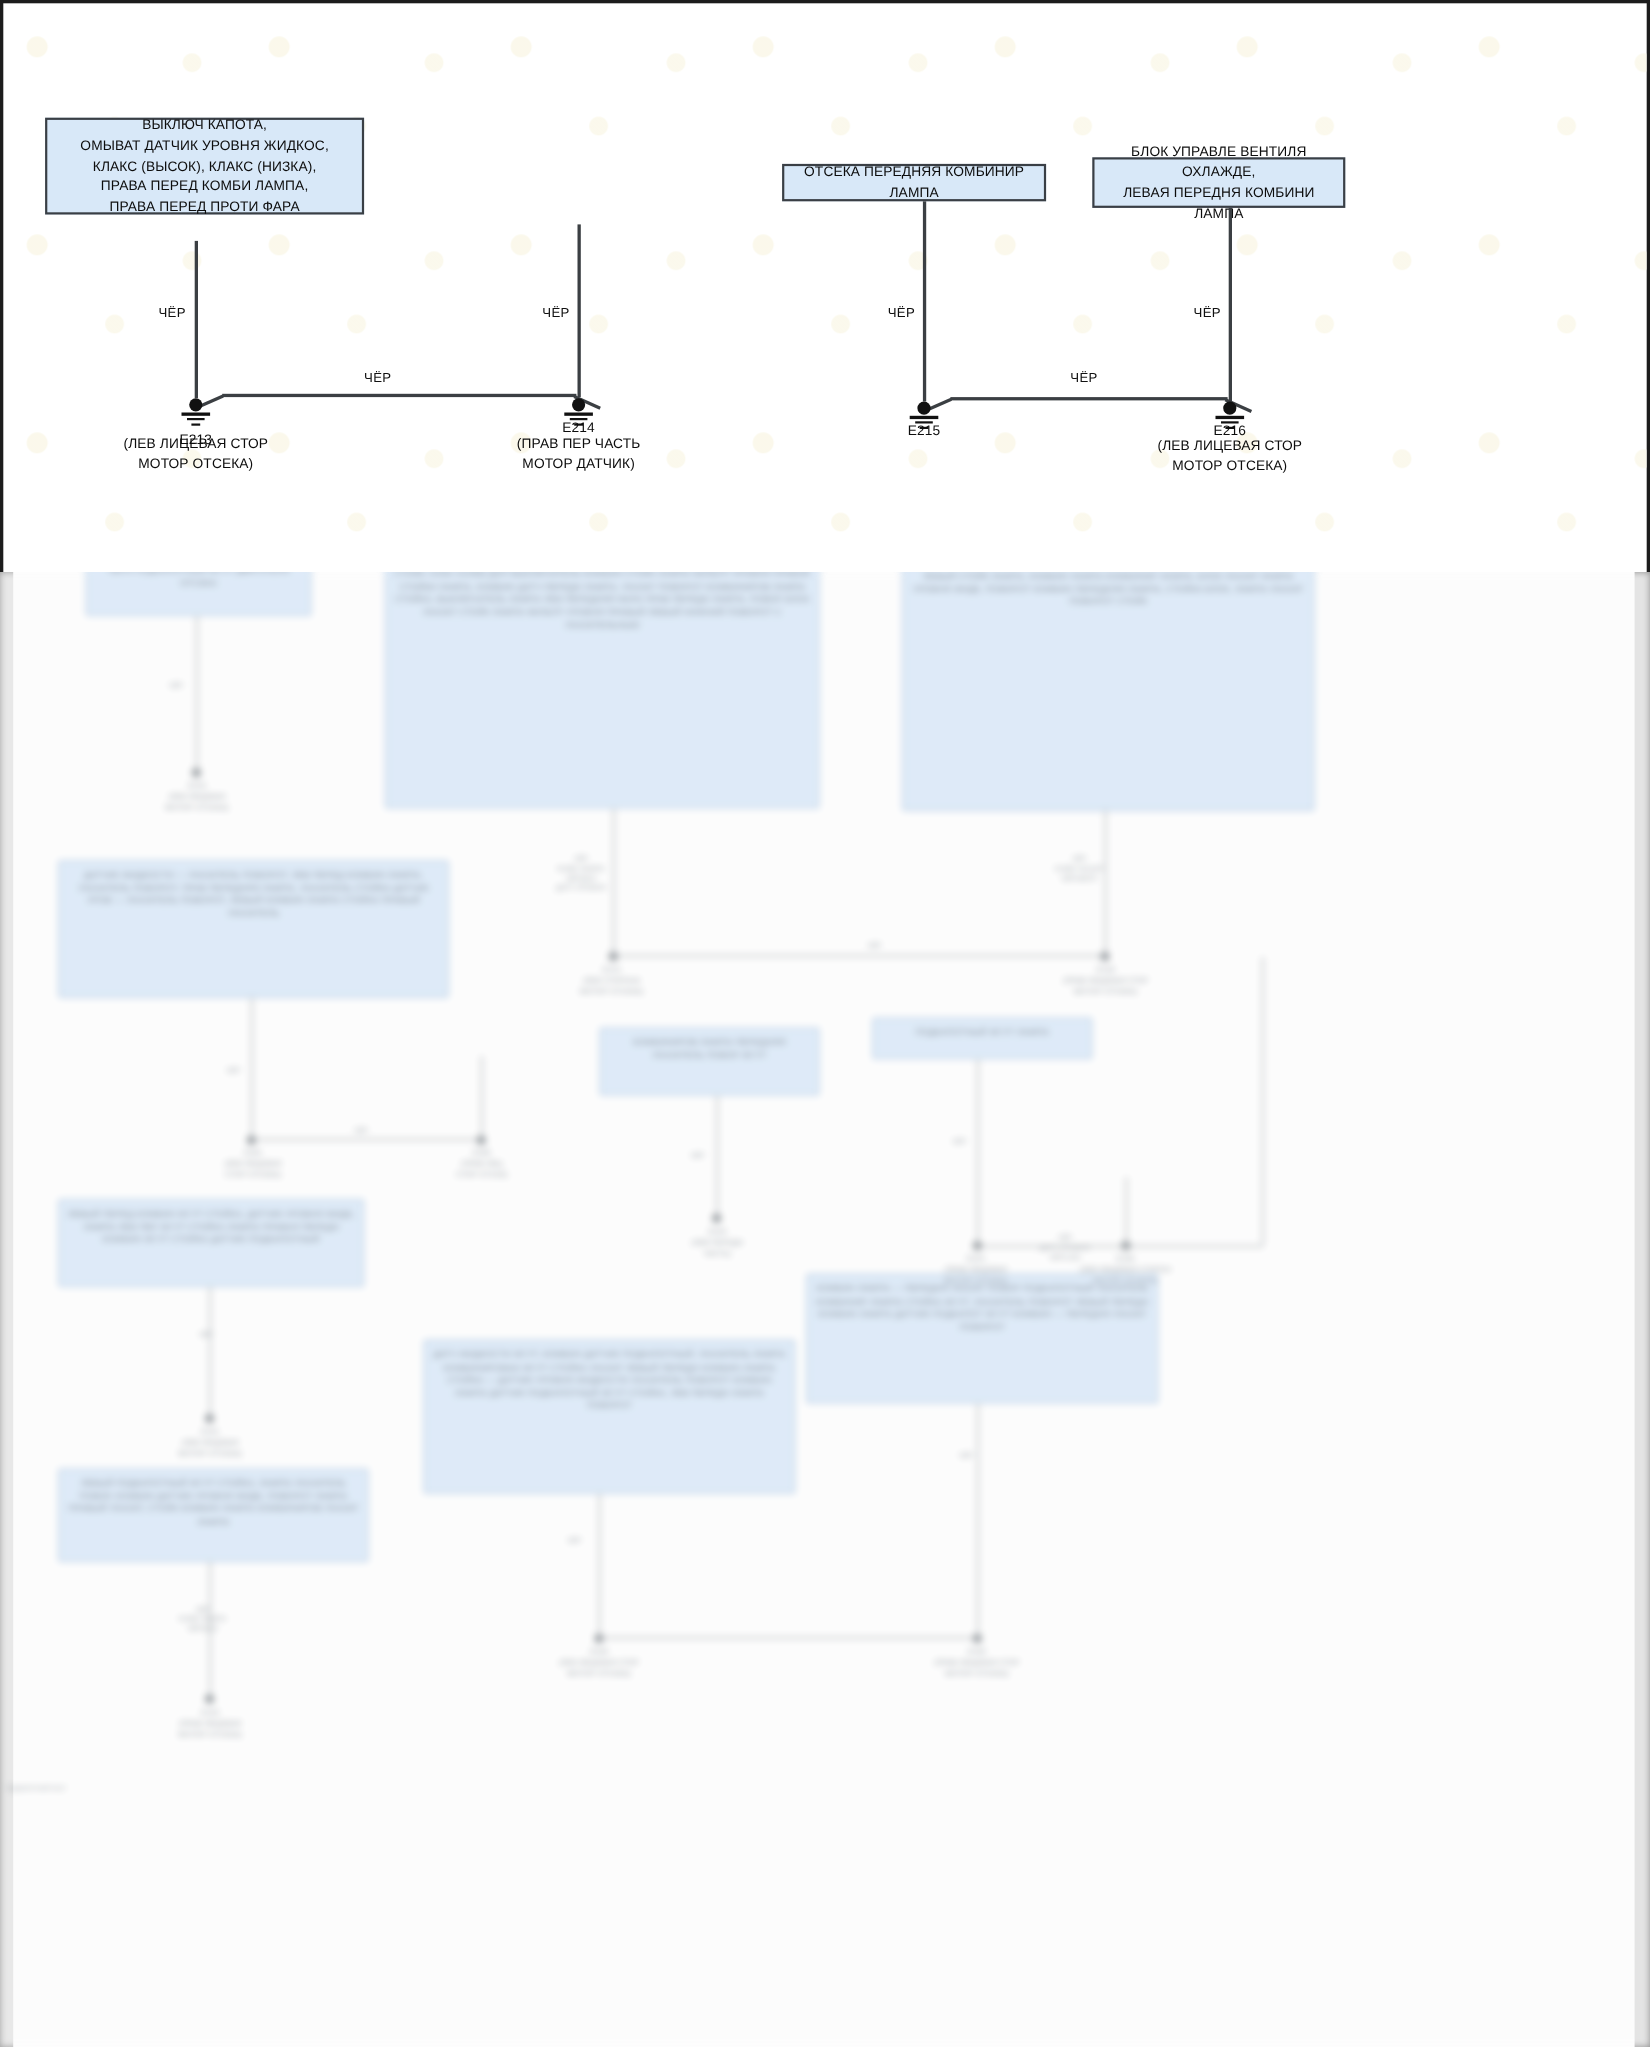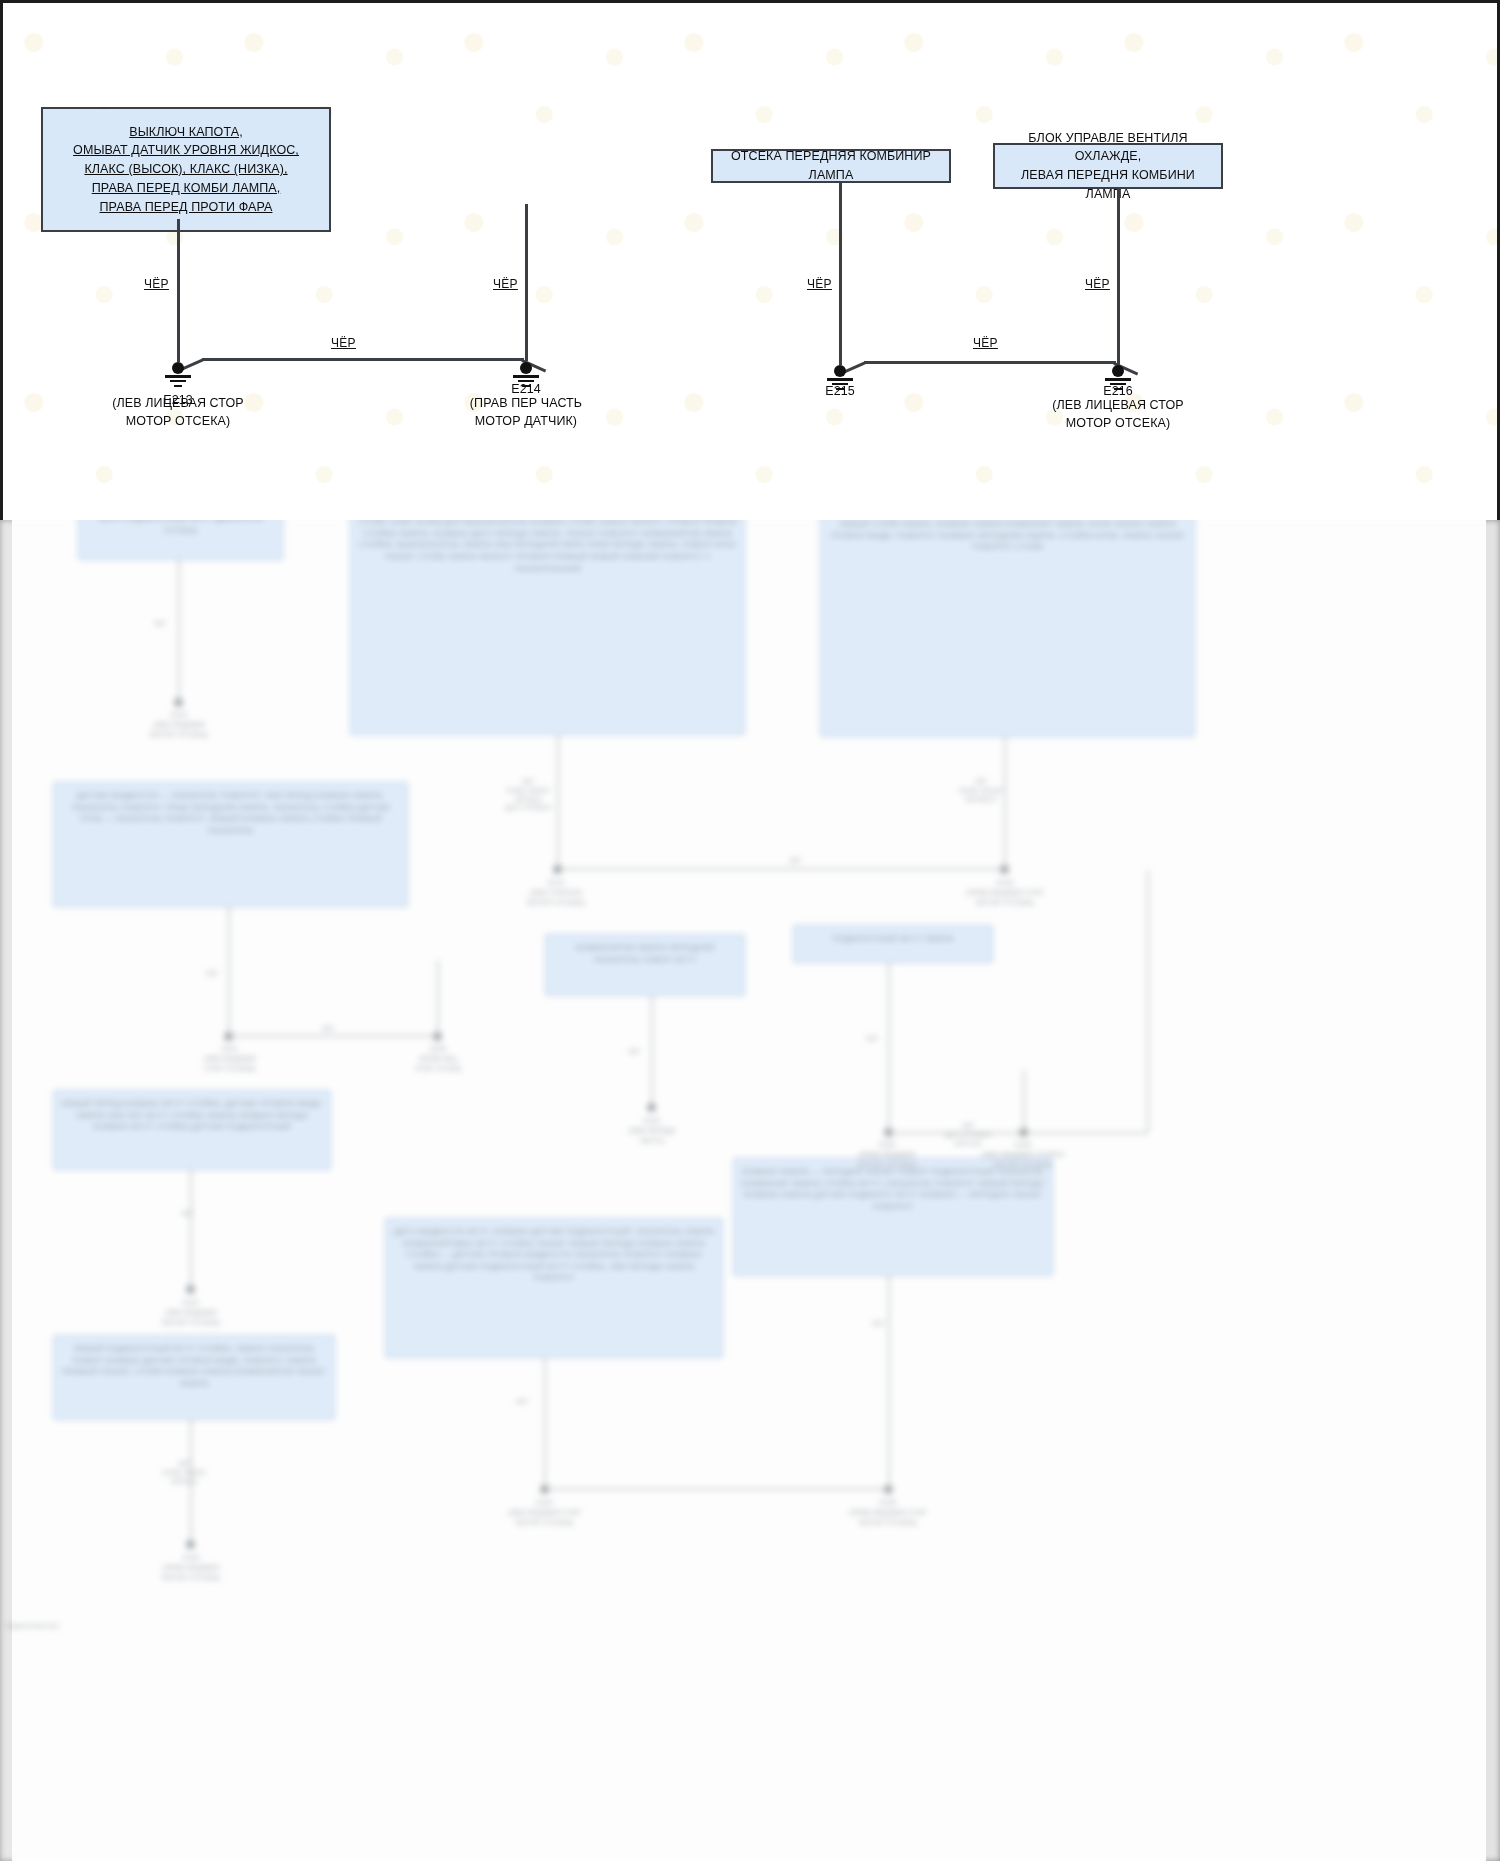--- a/index.html
+++ b/index.html
@@ -109,21 +109,20 @@
   .diag{
     position:absolute;
     height:2.5px;background:#3b3f43;
     transform-origin:left center;
   }
 
   .wirelabel{
     position:absolute;
     font-size:12px;color:#111;letter-spacing:.3px;
     white-space:nowrap;
-    text-decoration:underline;
   }
 
   .ground{
     position:absolute;width:34px;height:26px;
   }
   .ground .dot{
     position:absolute;left:11px;top:0;width:12px;height:12px;border-radius:50%;
     background:#111;
   }
   .ground .b1{position:absolute;left:4px;top:13px;width:26px;height:2.6px;background:#111;}
@@ -315,21 +314,21 @@
 ЧЁР/БЕЛ</div>
     <div class="wl" style="left:498px;top:878px;width:48px;">ЧЁР</div>
     <div class="wl" style="left:848px;top:800px;width:60px;">ЧЁР</div>
 
     <div class="wl" style="left:6px;top:1102px;width:140px;text-align:left;">подкапотный жгут</div>
   </div>
 
   <div class="page">
     <div class="watermark-tile"></div>
 
-    <div class="node" style="left:38px;top:104px;width:290px;height:125px;text-decoration:underline;">ВЫКЛЮЧ КАПОТА,
+    <div class="node" style="left:38px;top:104px;width:290px;height:88px;">ВЫКЛЮЧ КАПОТА,
 ОМЫВАТ ДАТЧИК УРОВНЯ ЖИДКОС,
 КЛАКС (ВЫСОК), КЛАКС (НИЗКА),
 ПРАВА ПЕРЕД КОМБИ ЛАМПА,
 ПРАВА ПЕРЕД ПРОТИ ФАРА</div>
 
 
     <div class="node" style="left:708px;top:146px;width:240px;height:34px;">ОТСЕКА ПЕРЕДНЯЯ КОМБИНИР ЛАМПА</div>
 
     <div class="node" style="left:990px;top:140px;width:230px;height:46px;">БЛОК УПРАВЛЕ ВЕНТИЛЯ ОХЛАЖДЕ,
 ЛЕВАЯ ПЕРЕДНЯ КОМБИНИ ЛАМПА</div>

